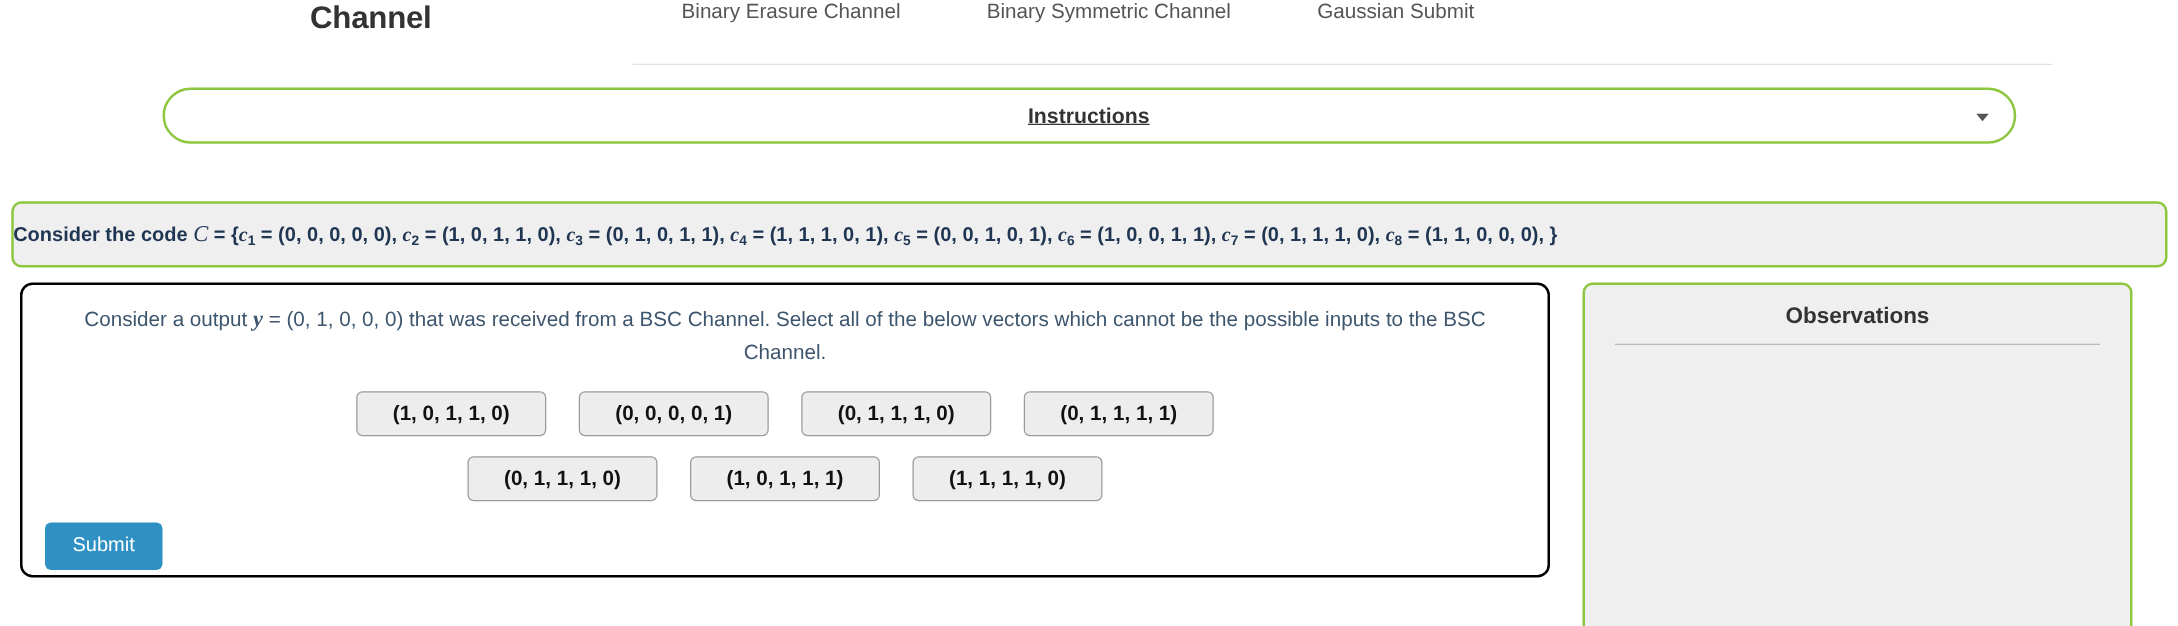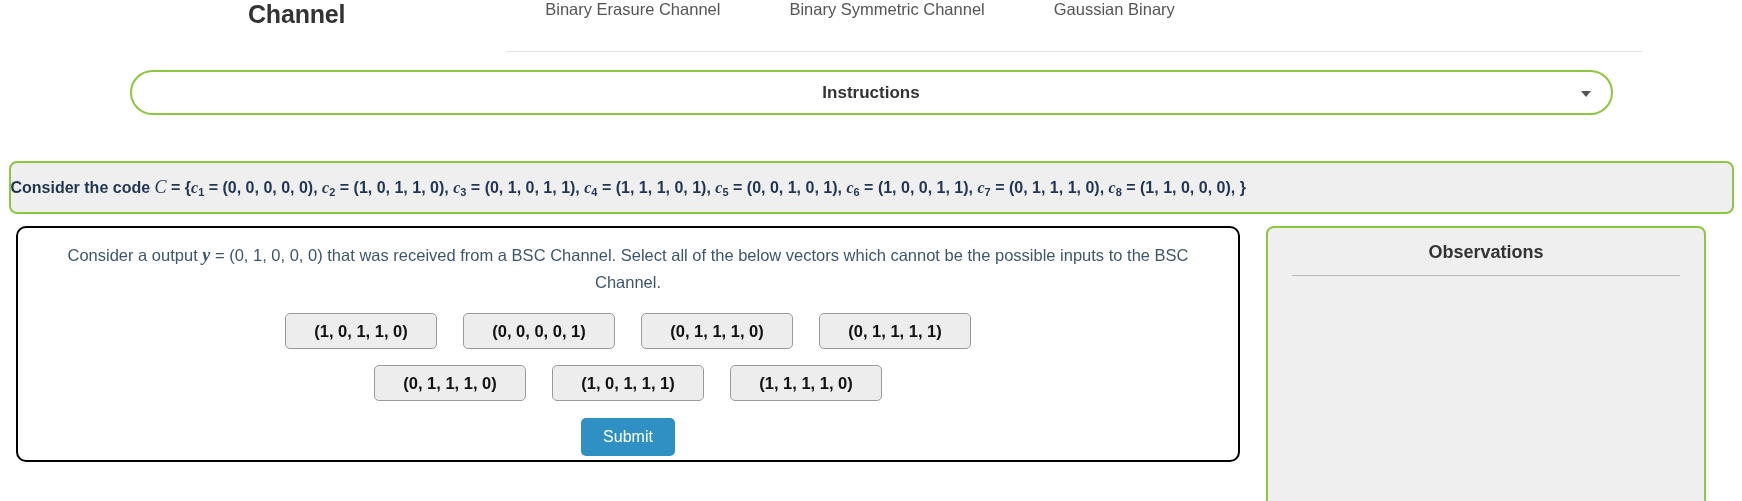--- a/index.html
+++ b/index.html
@@ -50,20 +50,21 @@
     bottom: 4px;
     height: 1px;
     background: #e2e2e2;
   }
 
   
   .instructions-wrap {
     padding: 14px 0 0 0;
     display: flex;
     justify-content: center;
+    text-decoration: underline;
   }
   .instructions {
     position: relative;
     width: 1483px;
     height: 45px;
     border: 2.5px solid #8dc63f;
     border-radius: 26px;
     background: #ffffff;
     display: flex;
     align-items: center;
@@ -183,21 +184,21 @@
     cursor: pointer;
     display: flex;
     align-items: center;
     justify-content: center;
     box-sizing: border-box;
     padding: 0;
   }
   .actions {
     margin-top: 17px;
     display: flex;
-    justify-content: center;
+    justify-content: space-between;
     gap: 16px;
   }
   .action-btn {
     height: 38px;
     padding: 0 22px;
     background: #2f90c4;
     border: none;
     border-radius: 5px;
     color: #ffffff;
     font-family: "Liberation Sans", sans-serif;
@@ -231,21 +232,21 @@
   }
 </style>
 </head>
 <body>
 
 <div class="navbar">
   <div class="brand">Channel</div>
   <div class="navlinks">
     <a class="navlink">Binary Erasure Channel</a>
     <a class="navlink">Binary Symmetric Channel</a>
-    <a class="navlink">Gaussian Binary</a>
+    <a class="navlink">Gaussian Submit</a>
   </div>
   <div class="nav-underline"></div>
 </div>
 
 <div class="instructions-wrap">
   <div class="instructions">
     <span class="instructions-title">Instructions</span>
     <span class="caret"></span>
   </div>
 </div>

